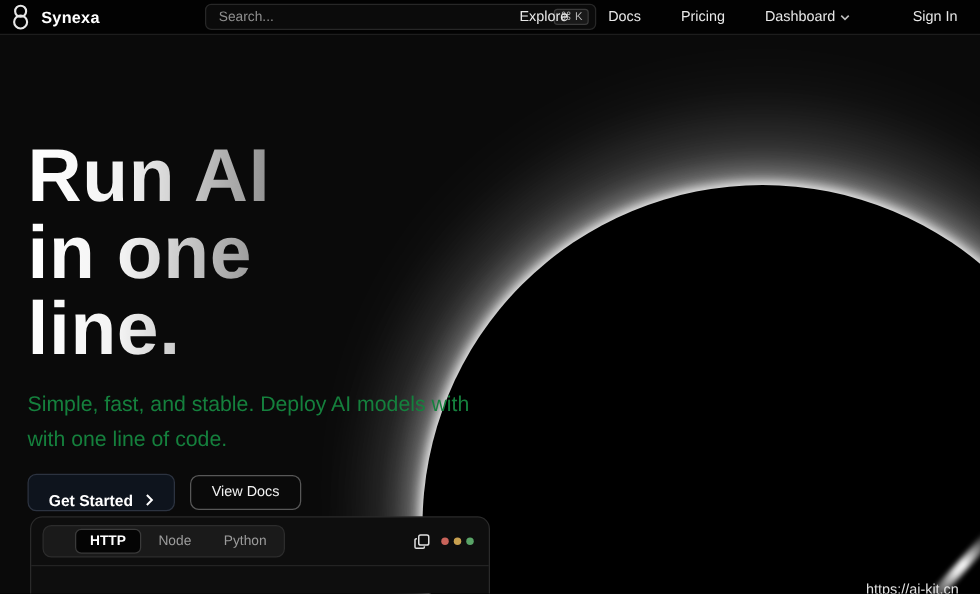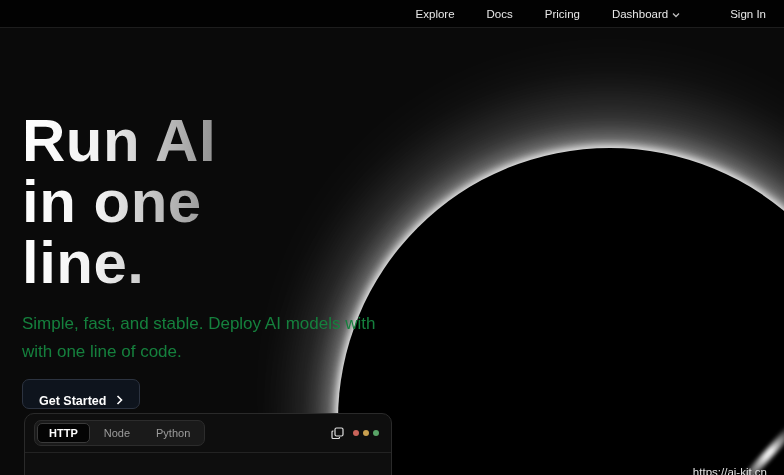--- a/index.html
+++ b/index.html
@@ -97,21 +97,21 @@
   }
   .code-header { height:38px; display:flex; align-items:center; padding:0 12px 0 9px; }
   .tabstrip {
     display:flex; gap:2px; background:#1a1a1a; border:1px solid #2c2c2c;
     border-radius:7px; padding:2px;
   }
   .tab {
     padding:3px 11px; font-size:11px; color:#9c9c9c; border-radius:5px;
     border:1px solid transparent; cursor:pointer; white-space:nowrap;
   }
-  .tab.active { background:#040404; border-color:#3a3a3a; color:#ffffff; font-weight:bold; }
+  .tab.active { background:#040404; border-color:#3a3a3a; color:#ffffff; font-weight:bold;margin-left:23px; }
   .header-right { margin-left:auto; display:flex; align-items:center; gap:9px; }
   .copy-btn { display:flex; cursor:pointer; }
   .dots { display:flex; gap:4px; }
   .dot { width:6px; height:6px; border-radius:50%; }
   .dot-red    { background:#c9635a; }
   .dot-yellow { background:#c8a04f; }
   .dot-green  { background:#59a467; }
   .code-body {
     border-top:1px solid #232323; padding:11px 10px;
     font-family:"Liberation Mono", "DejaVu Sans Mono", monospace;
@@ -126,21 +126,34 @@
 </style>
 </head>
 <body>
 
 <div id="stage">
 
   <div class="eclipse"></div>
   <div class="corner-streak"></div>
 
   <div class="navbar">
-
+    <div class="brand">
+      <span>
+        <svg width="17" height="21" viewBox="0 0 17 21">
+          <circle cx="8.5" cy="6" r="4.4" fill="none" stroke="#e8e8e8" stroke-width="1.7"></circle>
+          <circle cx="8.5" cy="14.6" r="5.2" fill="none" stroke="#e8e8e8" stroke-width="1.7"></circle>
+        </svg>
+      </span>
+      <span class="brand-name">Synexa</span>
+    </div>
+
+    <div class="searchbox">
+      <input type="text" placeholder="Search..." style="">
+      <span class="kbd">⌘ K</span>
+    </div>
 
     <div class="navlinks">
       <span class="navlink">Explore</span>
       <span class="navlink">Docs</span>
       <span class="navlink">Pricing</span>
       <span class="navlink">
         <span>Dashboard</span>
         <span class="chev">
           <svg width="8" height="6" viewBox="0 0 8 6">
               <path d="M1 1.5 L4 4.5 L7 1.5" fill="none" stroke="#bdbdbd" stroke-width="1.3"></path>
@@ -158,20 +171,23 @@
       <span>with one line of code.</span>
     </div>
     <div class="cta-row">
       <button class="btn-primary">
         <span>Get Started</span>
         <span>
           <svg width="7" height="10" viewBox="0 0 7 10">
               <path d="M1.5 1 L5.5 5 L1.5 9" fill="none" stroke="#ffffff" stroke-width="1.6"></path>
             </svg>
         </span>
+      </button>
+      <button class="btn-secondary">
+        <span>View Docs</span>
       </button>
     </div>
   </div>
 
   <div class="code-panel">
     <div class="code-header">
       <div class="tabstrip">
         <span class="tab active">HTTP</span>
         <span class="tab">Node</span>
         <span class="tab">Python</span>

